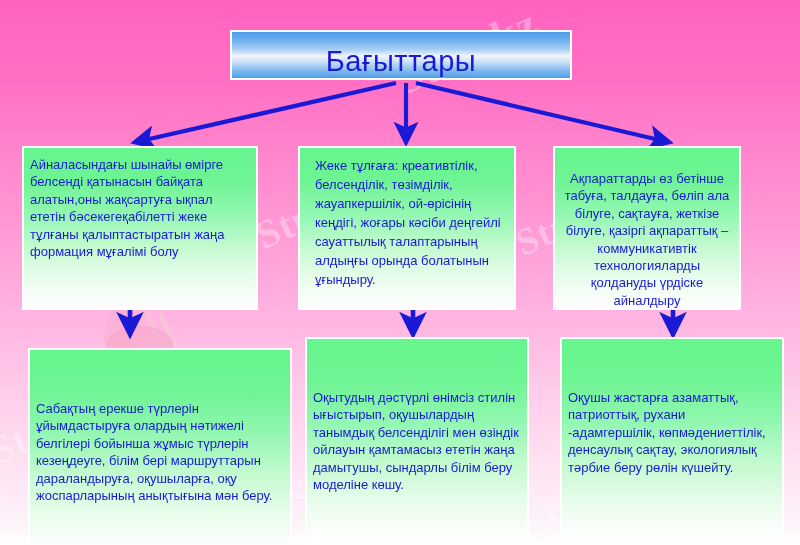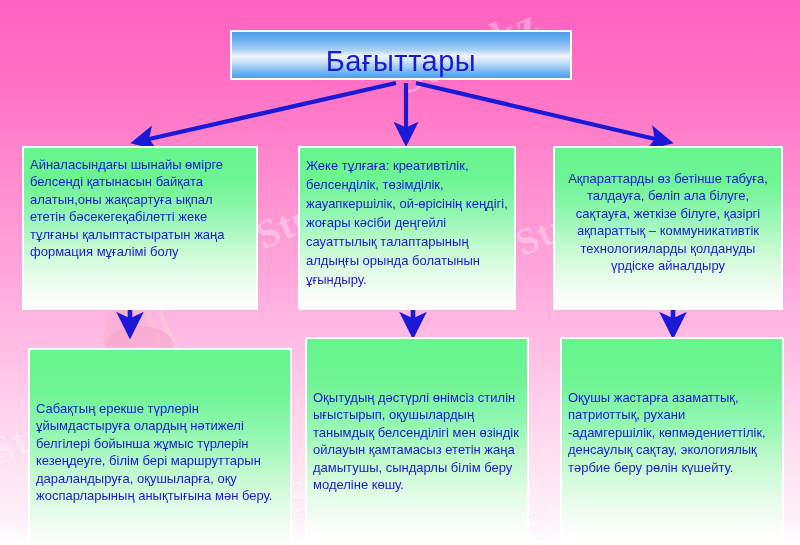--- a/index.html
+++ b/index.html
@@ -117,32 +117,32 @@
     padding: 8px 6px 4px 6px;
     overflow: hidden;
   }
   .box p {
     margin: 0;
   }
 
   
   #box-top-left   { left: 22px;  top: 146px; width: 236px; height: 164px; }
   #box-top-mid    { left: 298px; top: 146px; width: 218px; height: 164px; }
-  #box-top-right  { left: 553px; top: 146px; width: 230px; height: 164px; text-align: center; }
+  #box-top-right  { left: 553px; top: 146px; width: 188px; height: 164px; text-align: center; }
 
   
   #box-bot-left   { left: 28px;  top: 348px; width: 264px; height: 205px; }
   #box-bot-mid    { left: 305px; top: 337px; width: 224px; height: 205px; }
   #box-bot-right  { left: 560px; top: 337px; width: 224px; height: 205px; }
 
   #box-bot-left   > .inner { padding-top: 42px; }
   #box-bot-mid    > .inner { padding-top: 42px; }
   #box-bot-right  > .inner { padding-top: 42px; }
   #box-top-right  > .inner { padding-top: 14px; }
-  #box-top-mid    > .inner { line-height: 19px; }
+  #box-top-mid    > .inner { line-height: 19px; margin-left: 9px; }
 
   
   #arrows {
     position: absolute;
     left: 0;
     top: 0;
     width: 800px;
     height: 545px;
     pointer-events: none;
   }

